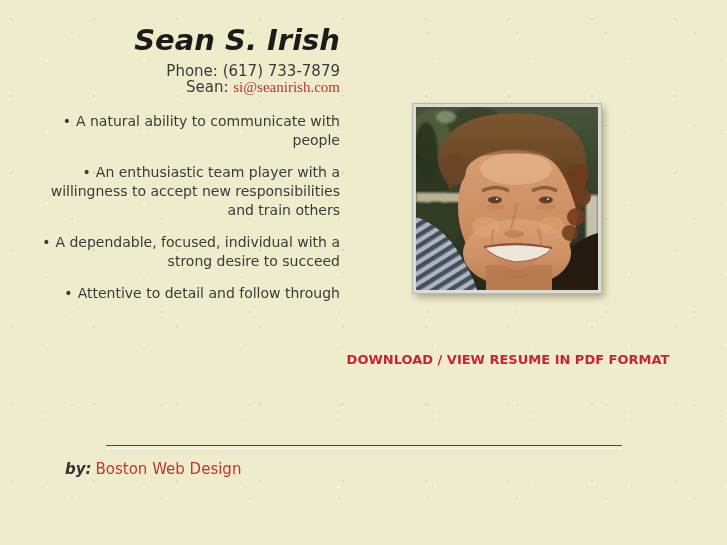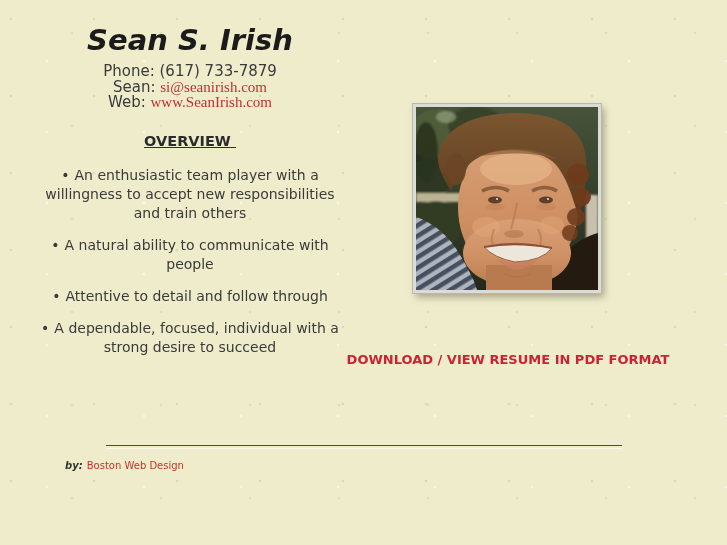--- a/index.html
+++ b/index.html
@@ -15,21 +15,21 @@
     background-image:
       radial-gradient(circle at 11px 19px, rgba(187,182,132,.35) 1px, transparent 1.7px),
       radial-gradient(circle at 47px 61px, rgba(255,255,255,.55) 1px, transparent 1.7px),
       radial-gradient(circle at 72px 33px, rgba(187,182,132,.28) 1px, transparent 1.7px);
     background-size:83px 77px,97px 71px,89px 93px;
   }
 
   
   .left-col{
     position:absolute;left:40px;top:24px;width:300px;
-    text-align:center;color:#3a3a3a;
+    text-align:right;color:#3a3a3a;
   }
   h1.title{
     margin:0 0 7px 0;
     font-size:29px;line-height:33px;
     font-weight:bold;font-style:italic;
     color:#1b1b1b;letter-spacing:0px;
   }
   .contact{font-size:15px;line-height:15.5px;color:#3a3a3a;}
   .contact .lbl{color:#3a3a3a;}
   a.red-link{color:#bb3333;text-decoration:none;font-family:Liberation Serif, serif;}
@@ -63,21 +63,21 @@
     color:#cc2233;text-decoration:none;text-align:right;
   }
 
   
   .rule{
     position:absolute;left:106px;top:445px;width:516px;height:2px;
     border-top:1px solid #4a4a4a;border-bottom:1px solid #faf8ea;
   }
   .footer{
     position:absolute;left:65px;top:460px;
-    font-size:10px;color:#333;
+    font-size:15px;color:#333;
   }
   .footer .by{font-weight:bold;font-style:italic;margin-right:4px;}
   a.credit-link{color:#c4342f;text-decoration:none;}
 </style>
 </head>
 <body>
 
 <div id="page">
 
   <div class="left-col">
@@ -85,33 +85,28 @@
 
     <div class="contact">
       <div class="contact-line">
         <span class="lbl">Phone:</span>
         <span class="val">(617) 733-7879</span>
       </div>
       <div class="contact-line">
         <span class="lbl">Sean:</span>
         <a class="red-link" href="#">si@seanirish.com</a>
       </div>
-      <div class="contact-line">
-        <span class="lbl">Web:</span>
-        <a class="red-link" href="#">www.SeanIrish.com</a>
-      </div>
     </div>
 
-    <h2 class="overview-heading"><span class="u">OVERVIEW</span></h2>
 
     <div class="bullets">
+      <p class="bullet"><span class="dot">•</span><span>A natural ability to communicate with people</span></p>
       <p class="bullet"><span class="dot">•</span><span>An enthusiastic team player with a willingness to accept new responsibilities and train others</span></p>
-      <p class="bullet"><span class="dot">•</span><span>A natural ability to communicate with people</span></p>
+      <p class="bullet"><span class="dot">•</span><span>A dependable, focused, individual with a strong desire to succeed</span></p>
       <p class="bullet"><span class="dot">•</span><span>Attentive to detail and follow through</span></p>
-      <p class="bullet"><span class="dot">•</span><span>A dependable, focused, individual with a strong desire to succeed</span></p>
     </div>
   </div>
 
   <div class="photo-frame">
     <svg width="182" height="183" viewBox="0 0 182 183">
       <defs>
         <linearGradient id="foliage" x1="0" y1="0" x2="0" y2="1">
           <stop offset="0" stop-color="#47533a"></stop>
           <stop offset="1" stop-color="#23291b"></stop>
         </linearGradient>

